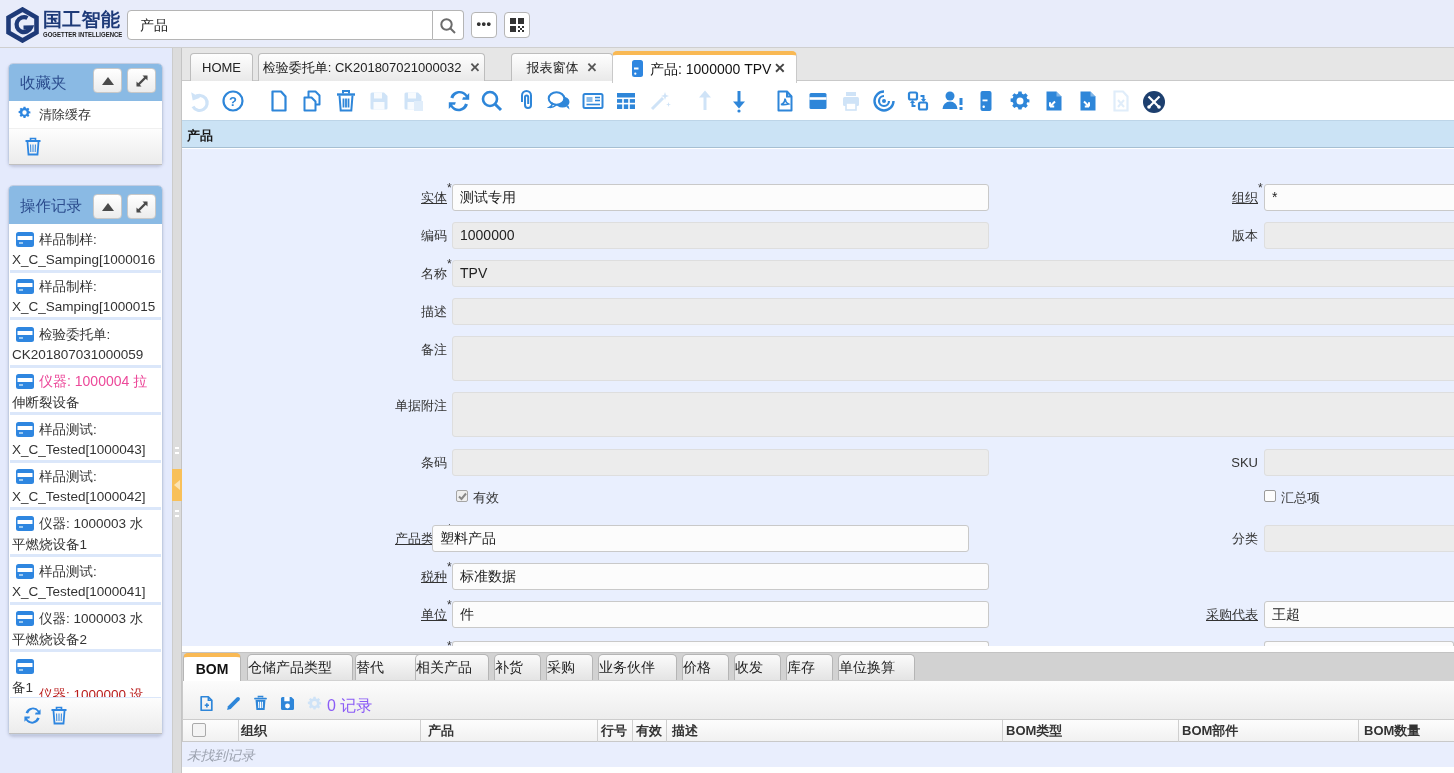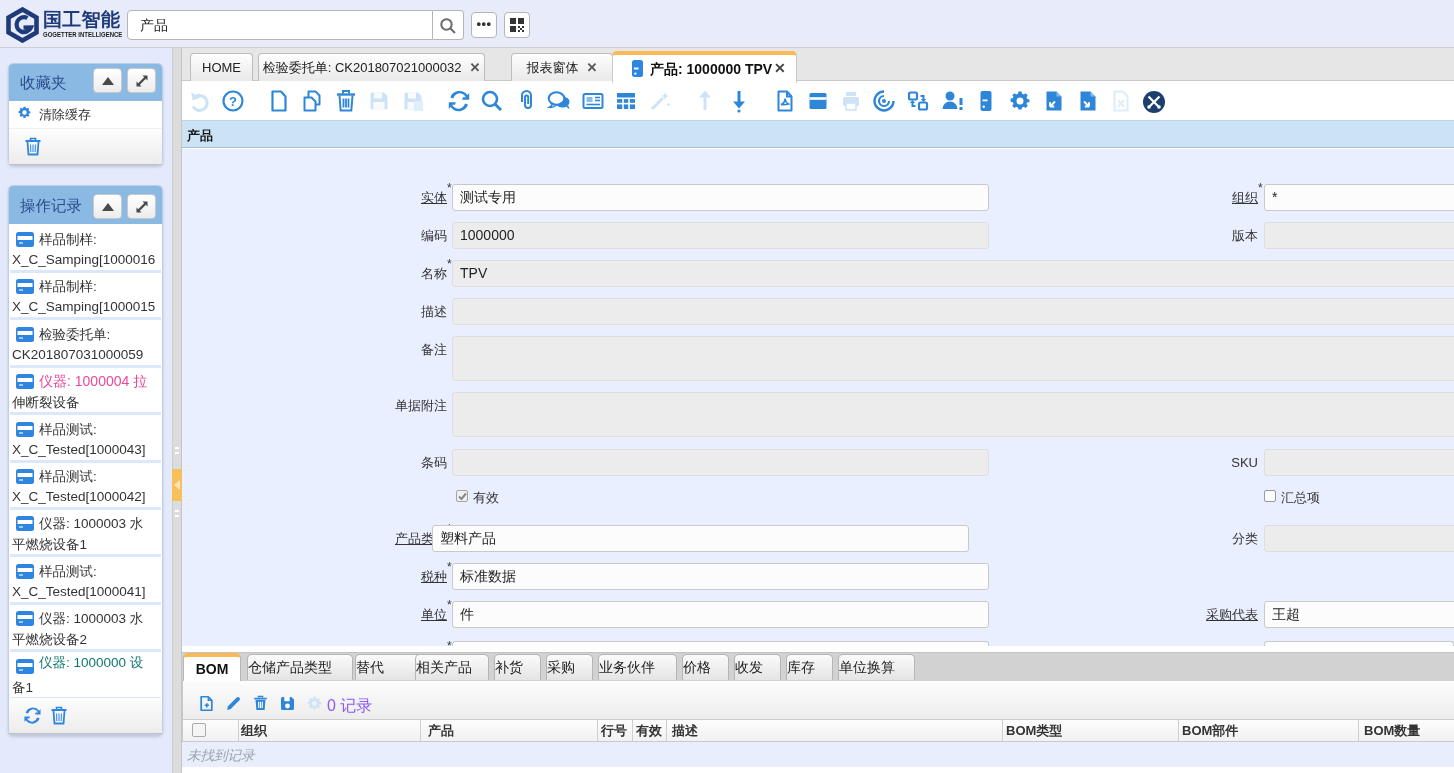--- a/index.html
+++ b/index.html
@@ -71,21 +71,21 @@
 
 <div class="ttab" style="left:190px;width:63px">HOME</div>
 <div class="ttab" style="left:258px;width:227px">检验委托单: CK201807021000032<span class="x">✕</span></div>
 <div class="ttab" style="left:511px;width:102px">报表窗体<span class="x">✕</span></div>
 <div class="abs" style="left:612px;top:51px;width:185px;height:32px;background:#fff;border:1px solid #c9c9c9;border-bottom:none;border-top:4px solid #f9b954;border-radius:5px 5px 0 0"></div>
 <svg class="abs" style="left:632px;top:60px" width="11" height="17" viewBox="0 0 11 17">
     <rect x="0" y="0" width="11" height="17" rx="2.5" fill="#2e86e0"></rect>
     <rect x="2" y="7.5" width="4.5" height="2" fill="#fff"></rect>
     <rect x="2.2" y="12.5" width="2.2" height="2.2" rx="1" fill="#fff"></rect>
   </svg>
-<div class="abs" style="left:650px;top:61px;font-size:14px;font-weight:bold;color:#111;white-space:nowrap">产品: 1000000 TPV</div>
+<div class="abs" style="left:650px;top:61px;font-size:14px;font-weight:normal;color:#111;white-space:nowrap">产品: 1000000 TPV</div>
 <div class="abs" style="left:774px;top:60px;font-size:14px;font-weight:bold;color:#444">✕</div>
 
 <div id="toolbar">
 <svg class="icon" style="left:188px;top:89px" width="24" height="24" viewBox="0 0 24 24">
       <path d="M6.5 8.5 a7.5 7.5 0 1 1 -1.5 9" fill="none" stroke="#cfe3f7" stroke-width="3.2"></path>
       <path d="M3.2 3.2 l1.5 8.3 7.5-2.8z" fill="#cfe3f7"></path>
     </svg>
 <svg class="icon" style="left:221px;top:89px" width="24" height="24" viewBox="0 0 24 24">
       <circle cx="12" cy="12" r="9.5" fill="none" stroke="#2e86d9" stroke-width="2.2"></circle>
       <text x="12" y="17" font-size="13" font-weight="bold" fill="#2e86d9" text-anchor="middle" font-family="Liberation Sans">?</text>
@@ -467,21 +467,21 @@
         <rect x="3" y="10" width="4" height="2" fill="#9cc9f0"></rect>
       </svg>
       <div style="position:absolute;left:30px;top:424px;font-size:13.5px;color:#333;white-space:nowrap">仪器: 1000003 水</div>
       <div style="position:absolute;left:3px;top:445px;font-size:13.5px;color:#333;white-space:nowrap">平燃烧设备2</div>
       <div style="position:absolute;left:1px;top:463px;width:151px;height:3px;background:#dbe7fa"></div>
   <svg style="position:absolute;left:7px;top:473px" width="18" height="15" viewBox="0 0 18 15">
         <rect width="18" height="15" rx="2.5" fill="#2e86e0"></rect>
         <rect x="1.5" y="4" width="15" height="4" fill="#fff"></rect>
         <rect x="3" y="10" width="4" height="2" fill="#9cc9f0"></rect>
       </svg>
-      <div style="position:absolute;left:30px;top:468px;font-size:13.5px;color:#0f766e;white-space:nowrap">仪器: 1000000 设</div>
+      <div style="position:absolute;left:30px;top:500px;font-size:13.5px;color:#b91c1c;white-space:nowrap">仪器: 1000000 设</div>
       <div style="position:absolute;left:3px;top:493px;font-size:13.5px;color:#333;white-space:nowrap">备1</div>
       <div style="position:absolute;left:1px;top:511px;width:151px;height:3px;background:#dbe7fa"></div>
   </div>
   <div style="position:absolute;left:0;top:512px;right:0;height:36px;background:linear-gradient(#fdfdfd,#ececec);border-bottom:1px solid #c0c0c0">
     <svg style="position:absolute;left:14px;top:8px" width="19" height="19" viewBox="0 0 24 24">
         <path d="M12 4.2a8 8 0 0 1 6.9 4H16l-.8 2.6h7V4l-1.9 1.9A9.8 9.8 0 0 0 3.3 8.4l3 1A8 8 0 0 1 12 4.2z" fill="#2e86e0"></path>
         <path d="M12 19.8a8 8 0 0 1-6.9-4H8l.8-2.6h-7V20l1.9-1.9a9.8 9.8 0 0 0 17.3-2.5l-3-1a8 8 0 0 1-5.7 5.2z" fill="#2e86e0"></path>
       </svg>
     <svg style="position:absolute;left:42px;top:8px" width="16" height="19" viewBox="0 0 16 19" fill="none" stroke="#2e86e0" stroke-width="1.8">
         <path d="M2.5 5 l1 12.5 h9 l1-12.5"></path>

